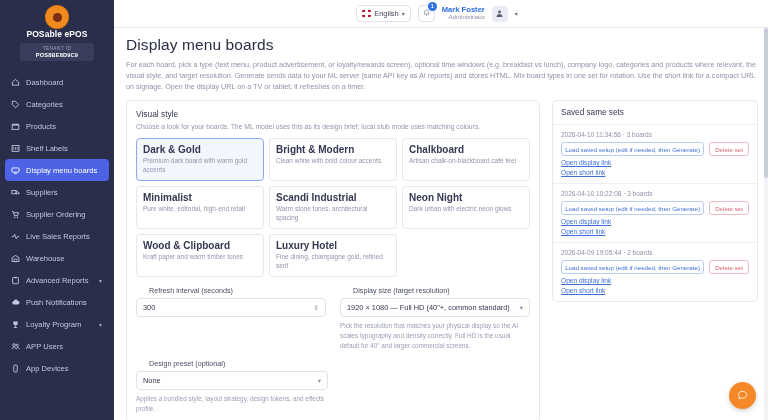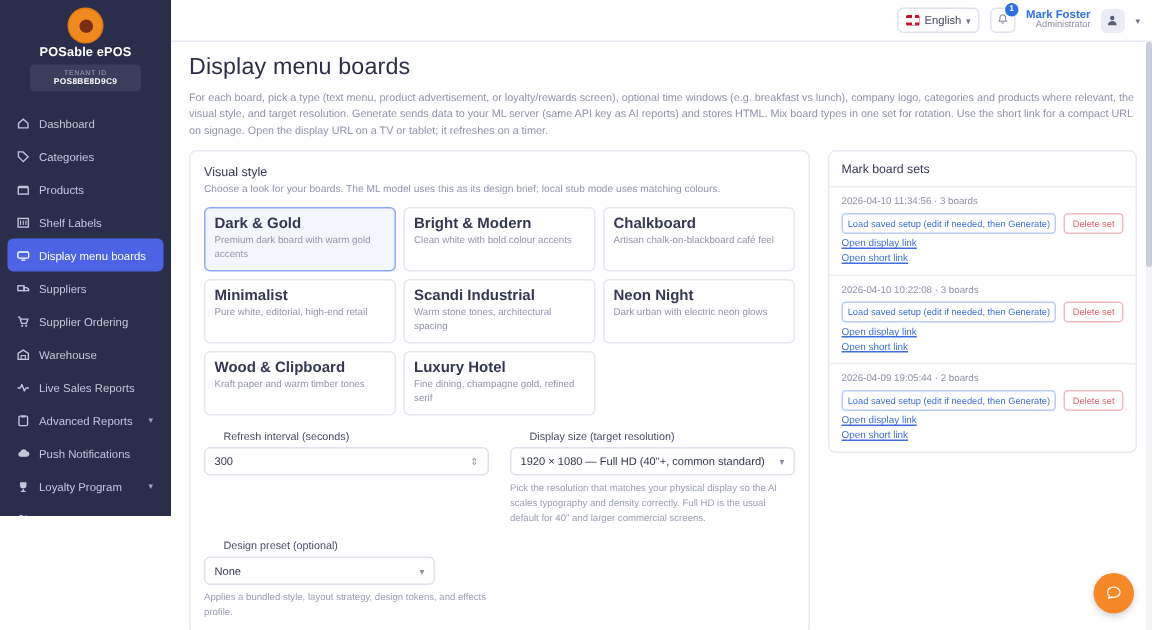--- a/index.html
+++ b/index.html
@@ -6,21 +6,21 @@
   html, body {
     width: 768px; height: 420px;
     font-family: "Liberation Sans", sans-serif;
     background: #ffffff;
     overflow: hidden;
   }
   .app { display: flex; width: 768px; height: 420px; }
 
   
   .sidebar {
-    width: 114px; height: 344px; flex: 0 0 114px;
+    width: 114px; height: 420px; flex: 0 0 114px;
     background: #2b2e4a;
     color: #cfd2e3;
     position: relative;
     overflow: hidden;
   }
   .brand { padding: 4px 0 2px; text-align: center; }
   .logo-ring {
     width: 22px; height: 22px; margin: 2px auto 1px;
     border-radius: 50%;
     background: #f08a1e;
@@ -45,21 +45,21 @@
   }
   .nav-item.active { background: #4c63e6; color: #ffffff; }
   .nav-ico { width: 9px; height: 9px; flex: 0 0 9px; display: block; }
   .nav-ico svg { width: 9px; height: 9px; display: block; }
   .chev { position: absolute; right: 7px; font-size: 6px; opacity: .75; }
 
   
   .main { flex: 1; height: 420px; position: relative; background: #ffffff; overflow: hidden; }
   .topbar {
     height: 28px; border-bottom: 1px solid #e7e9f0; background: #fff;
-    display: flex; align-items: center; justify-content: flex-end;
+    display: flex; align-items: center; justify-content: center;
     padding-right: 8px; gap: 7px;
   }
   .lang-btn {
     display: flex; align-items: center; gap: 3px;
     border: 1px solid #dfe2ec; border-radius: 4px;
     height: 17px; padding: 0 5px; font-size: 7.5px; color: #42475e; background: #fff;
   }
   .flag { width: 9px; height: 6.5px; border-radius: 1px; background:
      linear-gradient(#c8102e,#c8102e); position: relative; overflow: hidden; }
   .flag:before { content:""; position:absolute; left:3.3px; top:0; width:2.2px; height:6.5px; background:#fff; }
@@ -113,21 +113,21 @@
   .fld-label { font-size: 7.2px; color: #474c63; margin-bottom: 3px; padding-left: 13px; }
   .input, .select {
     width: 100%; height: 19px; border: 1px solid #dfe2ec; border-radius: 4px;
     background: #fff; font-size: 7.4px; color: #33374d;
     display: flex; align-items: center; padding: 0 6px; position: relative;
   }
   .select .arrow, .input .spin { position: absolute; right: 6px; color: #8b90a6; font-size: 6.5px; }
   .hint { font-size: 6.4px; color: #9aa0b4; line-height: 1.5; margin-top: 4px; }
 
   .preset-wrap { margin-top: 9px; }
-  .preset-select { width: 154px; }
+  .preset-select { width: 192px; }
 
   
   .panel-head { font-size: 8.2px; color: #343852; padding: 7px 8px; border-bottom: 1px solid #edeff4; }
   .set { padding: 6px 8px 7px; border-bottom: 1px solid #edeff4; }
   .set:last-child { border-bottom: none; }
   .set-meta { font-size: 6.5px; color: #8c91a6; margin-bottom: 4px; }
   .set-actions { display: flex; gap: 5px; align-items: center; }
   .btn-load {
     flex: 1 1 auto; height: 14px; border: 1px solid #b9ccf3; border-radius: 3px;
     color: #3f6fd8; font-size: 6.2px; display: flex; align-items: center;
@@ -226,33 +226,33 @@
               <path d="M1 1.6h1.4l1.3 4.6h3.6l1.1-3.2H3.1" fill="none" stroke="currentColor" stroke-width="1"></path>
               <circle cx="4.2" cy="8" r=".8" fill="currentColor"></circle>
               <circle cx="7.2" cy="8" r=".8" fill="currentColor"></circle>
             </svg>
           </span>
           <span>Supplier Ordering</span>
         </div>
         <div class="nav-item">
           <span class="nav-ico">
             <svg viewBox="0 0 10 10">
+              <path d="M.8 5.2h2L4 2.6l1.8 4.8L7 5.2h2.2" fill="none" stroke="currentColor" stroke-width="1" stroke-linejoin="round"></path>
+            </svg>
+          </span>
+          <span>Live Sales Reports</span>
+        </div>
+        <div class="nav-item">
+          <span class="nav-ico">
+            <svg viewBox="0 0 10 10">
               <path d="M1.2 4L5 1.6 8.8 4v4.4H1.2z" fill="none" stroke="currentColor" stroke-width="1"></path>
               <rect x="3.4" y="5.6" width="3.2" height="2.8" fill="none" stroke="currentColor" stroke-width=".8"></rect>
             </svg>
           </span>
           <span>Warehouse</span>
-        </div>
-        <div class="nav-item">
-          <span class="nav-ico">
-            <svg viewBox="0 0 10 10">
-              <path d="M.8 5.2h2L4 2.6l1.8 4.8L7 5.2h2.2" fill="none" stroke="currentColor" stroke-width="1" stroke-linejoin="round"></path>
-            </svg>
-          </span>
-          <span>Live Sales Reports</span>
         </div>
         <div class="nav-item">
           <span class="nav-ico">
             <svg viewBox="0 0 10 10">
               <rect x="1.8" y="1.6" width="6.4" height="7" rx=".8" fill="none" stroke="currentColor" stroke-width="1"></rect>
               <path d="M3.6 1.1h2.8v1.4H3.6z" fill="currentColor"></path>
             </svg>
           </span>
           <span>Advanced Reports</span>
           <span class="chev">▾</span>
@@ -396,21 +396,21 @@
                 </div>
                 <div class="hint" style="max-width:192px">Applies a bundled style, layout strategy, design tokens, and effects profile.</div>
               </div>
 
             </div>
           </section>
         </div>
 
         <div class="col-right">
           <section class="card">
-            <div class="panel-head">Mark board sets</div>
+            <div class="panel-head">Saved same sets</div>
             <div id="sets-list">
                 <div class="set">
                   <div class="set-meta">2026-04-10 11:34:56 · 3 boards</div>
                   <div class="set-actions">
                     <button class="btn-load">Load saved setup (edit if needed, then Generate)</button>
                     <button class="btn-del">Delete set</button>
                   </div>
                   <a href="#" class="set-link">Open display link</a>
                   <a href="#" class="set-link">Open short link</a>
                 </div>

